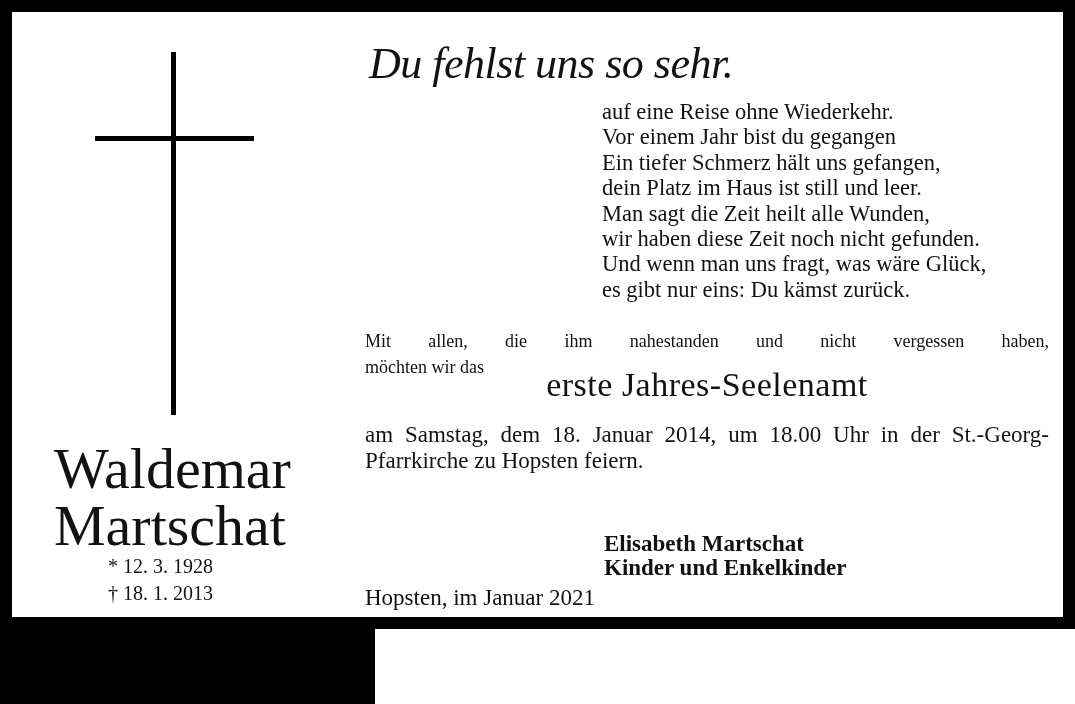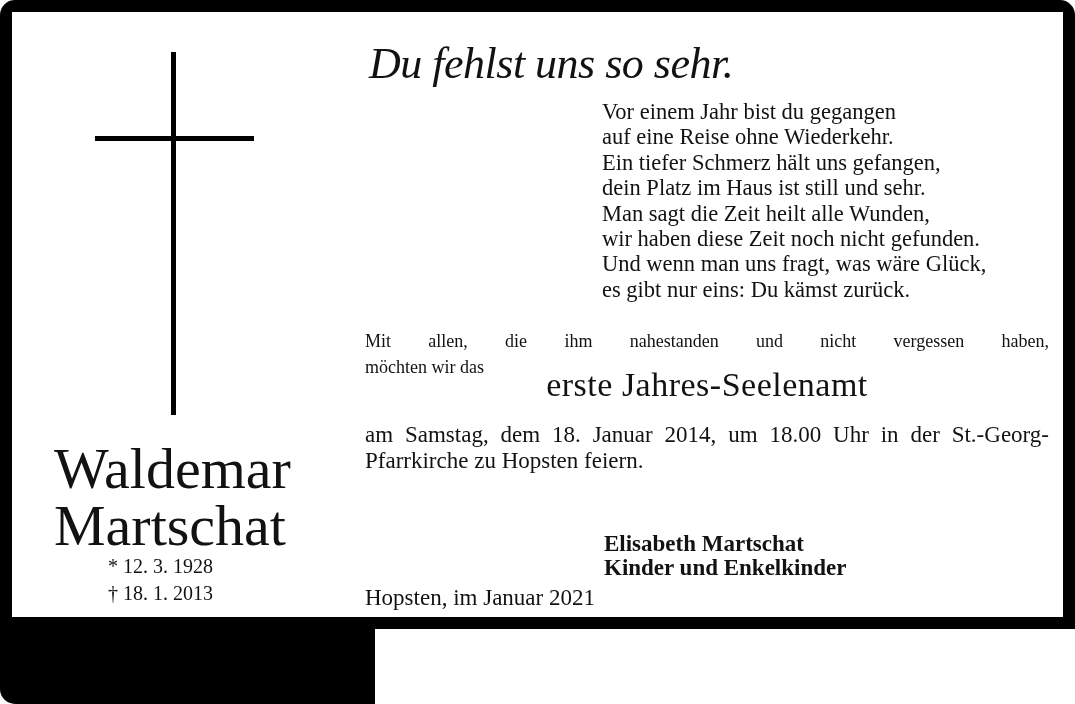--- a/index.html
+++ b/index.html
@@ -8,21 +8,20 @@
     background: #ffffff;
   }
   .canvas {
     position: relative;
     width: 1075px;
     height: 704px;
     background: #ffffff;
     overflow: hidden;
     font-family: "Liberation Serif", "DejaVu Serif", serif;
     color: #121212;
-    border-radius: 15px;
   }
   .card {
     position: absolute;
     left: 0; top: 0;
     width: 1075px; height: 629px;
     box-sizing: border-box;
     background: #ffffff;
     border: 12px solid #000000;
   }
   .bottom-block {
@@ -125,24 +124,24 @@
   <div class="card">
 
     <div>
       <div class="cross-v"></div>
       <div class="cross-h"></div>
     </div>
 
     <div class="title">Du fehlst uns so sehr.</div>
 
     <div class="poem">
+      <div>auf eine Reise ohne Wiederkehr.</div>
       <div>Vor einem Jahr bist du gegangen</div>
-      <div>auf eine Reise ohne Wiederkehr.</div>
       <div>Ein tiefer Schmerz hält uns gefangen,</div>
-      <div>dein Platz im Haus ist still und sehr.</div>
+      <div>dein Platz im Haus ist still und leer.</div>
       <div>Man sagt die Zeit heilt alle Wunden,</div>
       <div>wir haben diese Zeit noch nicht gefunden.</div>
       <div>Und wenn man uns fragt, was wäre Glück,</div>
       <div>es gibt nur eins: Du kämst zurück.</div>
     </div>
 
     <div class="invitation">
       <div class="jline">Mit allen, die ihm nahestanden und nicht vergessen haben,</div>
       <div>möchten wir das</div>
     </div>

